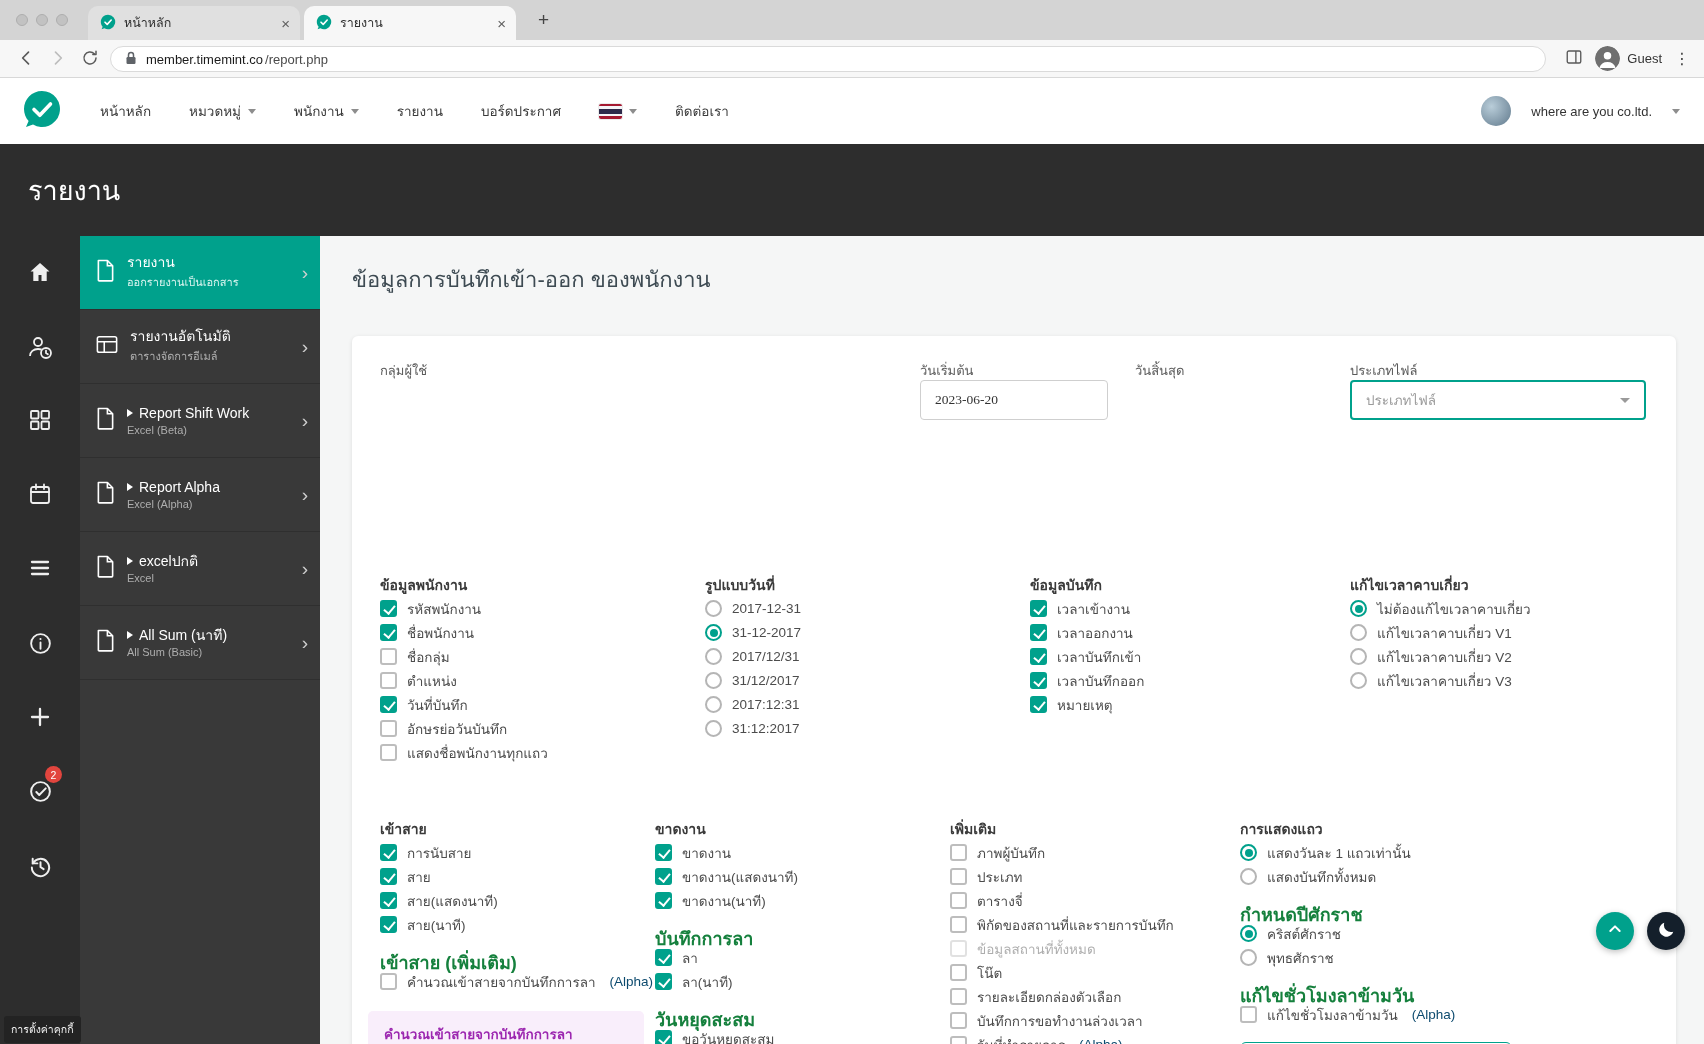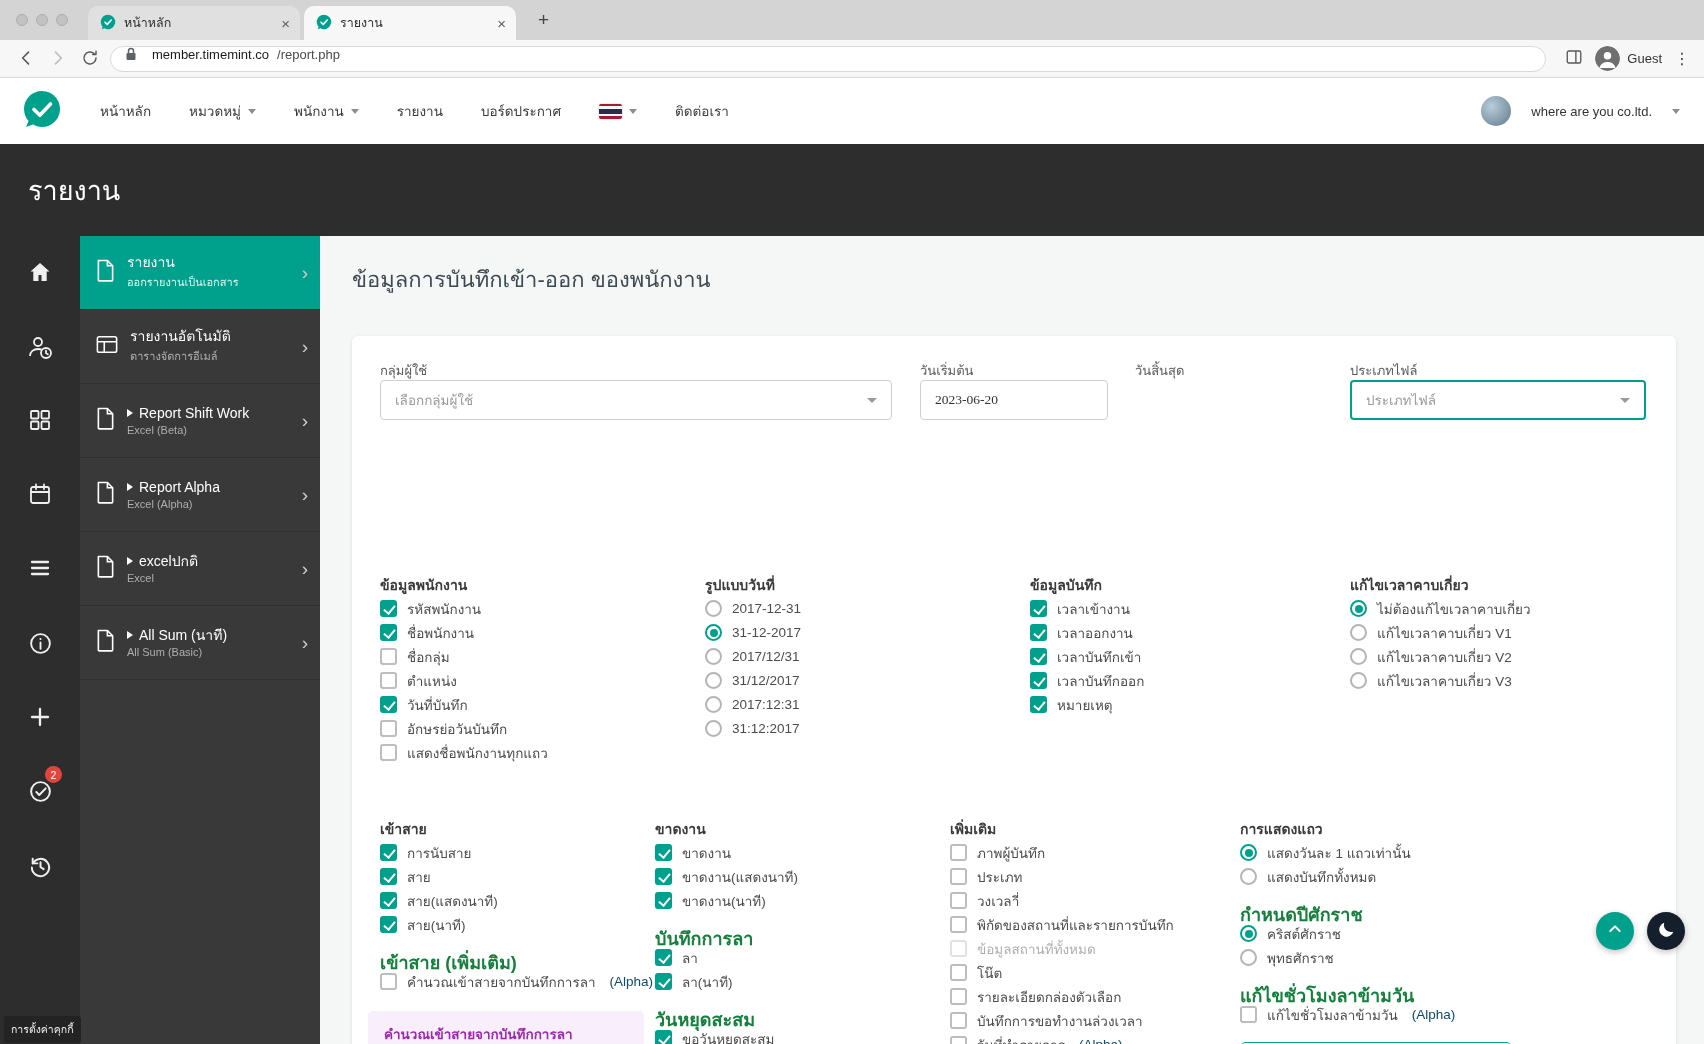--- a/index.html
+++ b/index.html
@@ -9,21 +9,21 @@
   
   #tabstrip{position:absolute;left:0;top:0;width:100%;height:40px;background:#d4d4d4}
   .tl{position:absolute;top:14px;width:12px;height:12px;border-radius:50%;background:#c2c2c2;border:1px solid #aeaeae}
   .tab{position:absolute;top:6px;height:34px;border-radius:10px 10px 0 0;display:flex;align-items:center;gap:8px;padding:0 10px 0 12px;font-size:12.5px;color:#2f2f2f}
   .tab.inactive{background:#e0e0e0}
   .tab.active{background:#f7f7f7}
   .tab .close{margin-left:auto;color:#5f5f5f;font-size:15px;line-height:1;cursor:pointer}
   .newtab{position:absolute;left:538px;top:9px;font-size:19px;color:#444;cursor:pointer}
   #urlrow{position:absolute;left:0;top:40px;width:100%;height:38px;background:#f7f7f7;border-bottom:1px solid #d8d8d8}
   .navbtn{position:absolute;top:8px;cursor:pointer}
-  .pill{position:absolute;left:110px;top:6px;width:1436px;height:26px;background:#fff;border:1px solid #dadada;border-radius:14px;display:flex;align-items:flex-start;gap:15px;padding:0 14px;font-size:13px}
+  .pill{position:absolute;left:110px;top:6px;width:1436px;height:26px;background:#fff;border:1px solid #dadada;border-radius:14px;display:flex;align-items:center;gap:9px;padding:0 14px;font-size:13px}
   .pill .dom{color:#1b1b1b}
   .pill .pth{color:#4a4a4a}
   .rright{position:absolute;top:6px;display:flex;align-items:center;gap:12px}
   .guest{display:flex;align-items:center;gap:7px;font-size:13px;color:#333;cursor:pointer}
   .gava{width:25px;height:25px;border-radius:50%;overflow:hidden}
   .dots{font-size:16px;color:#444;cursor:pointer}
 
   
   #sitenav{position:absolute;left:0;top:78px;width:100%;height:66px;background:#fff;display:flex;align-items:center}
   .logo{margin-left:22px;cursor:pointer}
@@ -348,24 +348,20 @@
 
 <div id="content">
   <div id="ptitle">ข้อมูลการบันทึกเข้า-ออก ของพนักงาน</div>
 
   <div id="card">
     <span class="flabel" style="left:28px;top:24px">กลุ่มผู้ใช้</span>
     <span class="flabel" style="left:568px;top:24px">วันเริ่มต้น</span>
     <span class="flabel" style="left:783px;top:24px">วันสิ้นสุด</span>
     <span class="flabel" style="left:998px;top:24px">ประเภทไฟล์</span>
 
-    <div class="sel" style="left:28px;top:44px;width:512px">
-      <span class="ph">เลือกกลุ่มผู้ใช้</span>
-      <span class="car"></span>
-    </div>
     <input class="inp" style="left: 568px; top: 44px; width: 188px; font-family: Liberation Serif, serif;" readonly="" value="2023-06-20">
     <div class="sel focus" style="left:998px;top:44px;width:296px">
       <span class="ph">ประเภทไฟล์</span>
       <span class="car"></span>
     </div>
 
     <span class="ghead" style="left:28px;top:238px">ข้อมูลพนักงาน</span>
     <span class="ghead" style="left:353px;top:238px">รูปแบบวันที่</span>
     <span class="ghead" style="left:678px;top:238px">ข้อมูลบันทึก</span>
     <span class="ghead" style="left:998px;top:238px">แก้ไขเวลาคาบเกี่ยว</span>
@@ -536,21 +532,21 @@
       <div class="opt">
           <span class="cb"></span>
           <span>ภาพผู้บันทึก</span>
         </div>
       <div class="opt">
           <span class="cb"></span>
           <span>ประเภท</span>
         </div>
       <div class="opt">
           <span class="cb"></span>
-          <span>วงเวลาี่</span>
+          <span>ตารางจี่</span>
         </div>
       <div class="opt">
           <span class="cb"></span>
           <span>พิกัดของสถานที่และรายการบันทึก</span>
         </div>
       <div class="opt dim">
           <span class="cb"></span>
           <span>ข้อมูลสถานที่ทั้งหมด</span>
         </div>
       <div class="opt">

